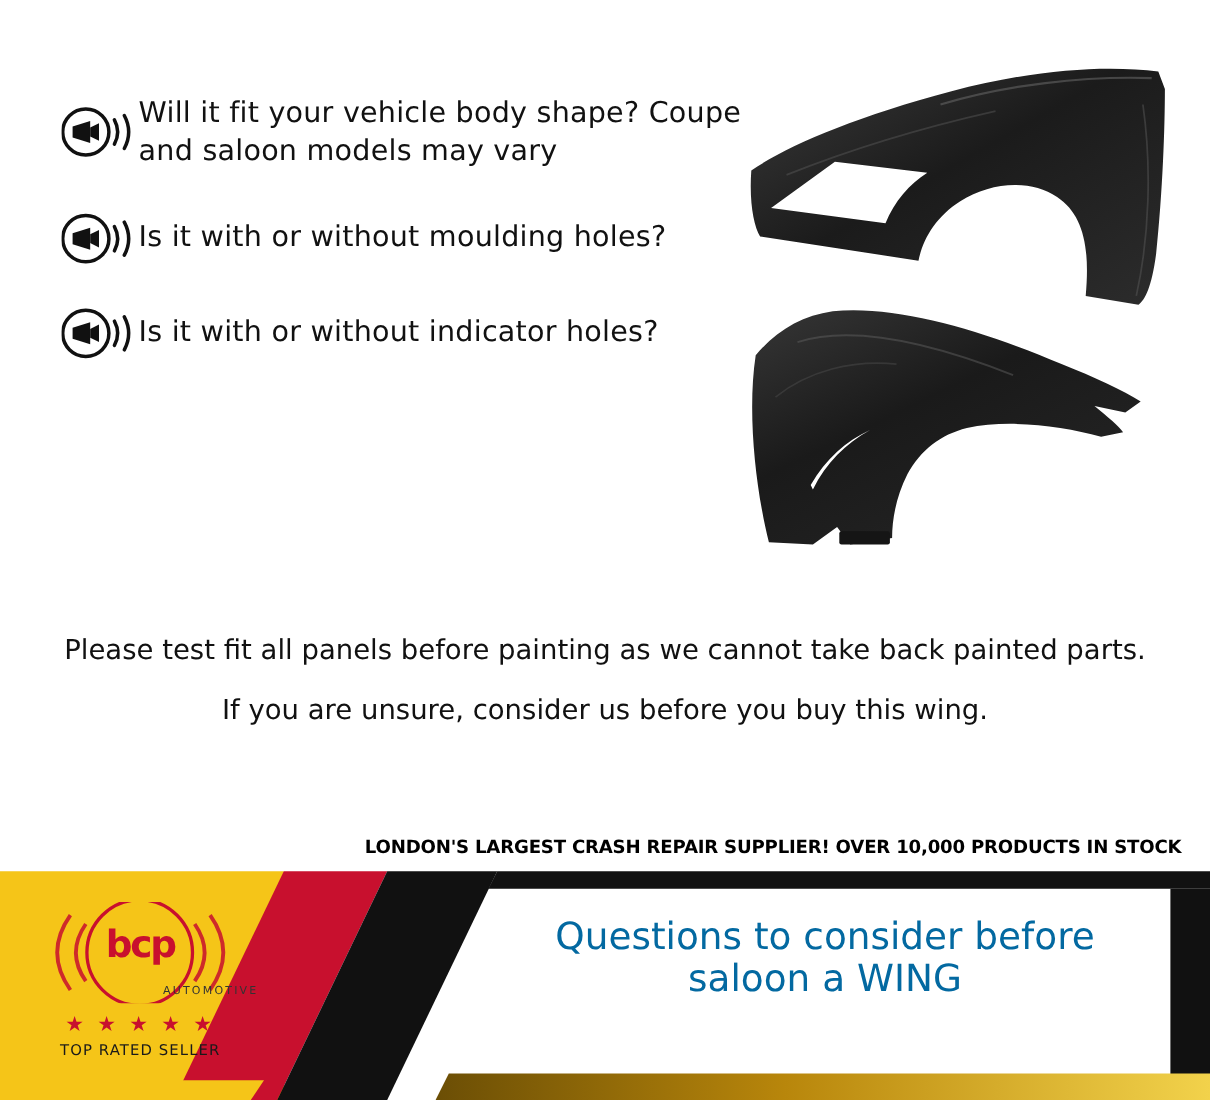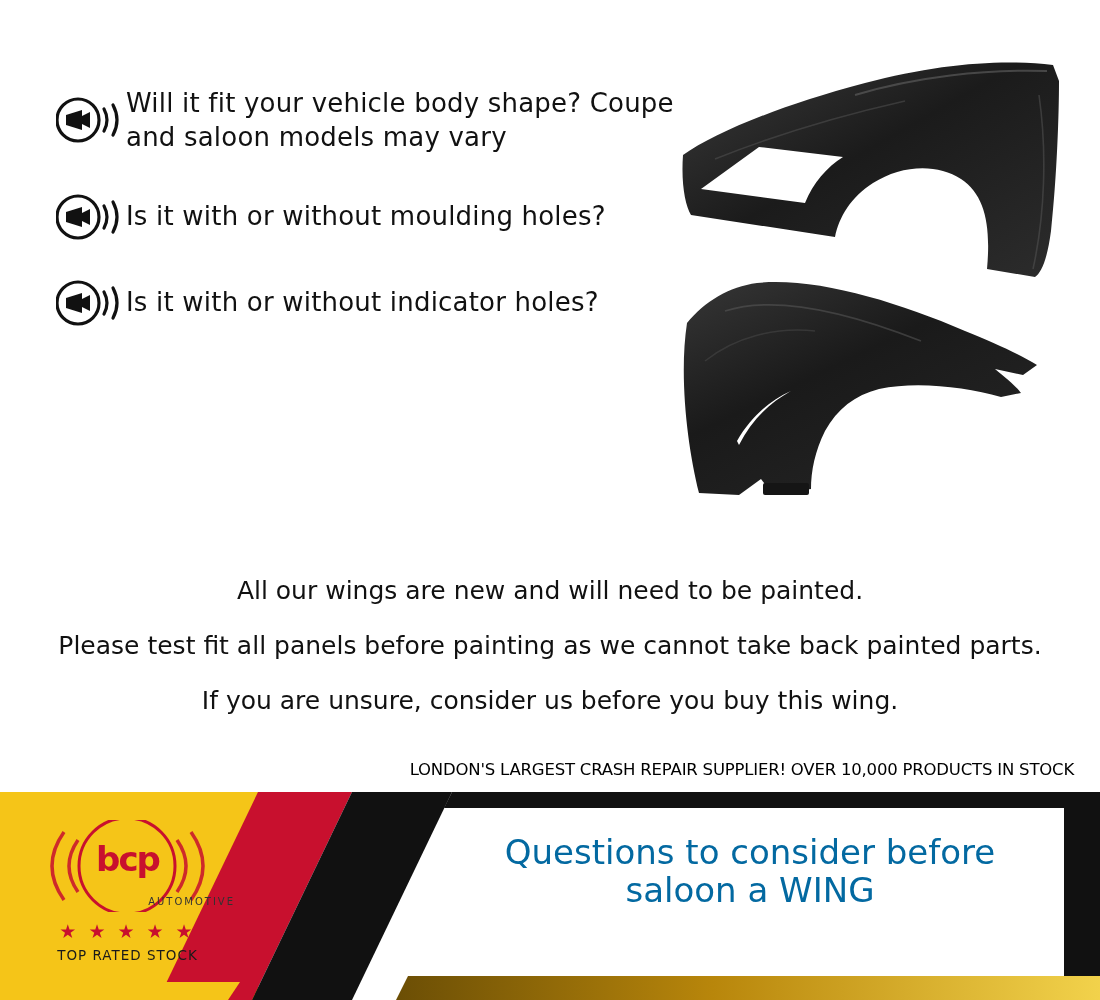--- a/index.html
+++ b/index.html
@@ -77,21 +77,21 @@
     line-height: 1.28;
     margin-bottom: 23px;
   }
 
   
   .strip-text {
     position: absolute;
     right: 26px;
     top: 760px;
     font-family: "DejaVu Sans", sans-serif;
-    font-weight: normal;
+    font-weight: bold;
     font-size: 16.5px;
     letter-spacing: -0.2px;
     color: #000000;
     white-space: nowrap;
   }
   .strip-rule {
     position: absolute;
     left: 385px;
     top: 790px;
     width: 700px;
@@ -248,21 +248,20 @@
                C150 186 146 206 146 224 L108 230 L96 214 L74 230 L34 228
                C22 180 14 110 22 58 Z
                M72 176 C86 152 104 136 126 126 C104 138 86 156 74 180 Z" fill="url(#gBot)" fill-rule="evenodd"></path>
       <path d="M60 46 C110 30 180 46 256 76" fill="none" stroke="#5e5e5e" stroke-width="1.8" opacity="0.5"></path>
       <path d="M40 96 C70 72 110 62 150 66" fill="none" stroke="#545454" stroke-width="1.5" opacity="0.4"></path>
       <rect x="98" y="218" width="46" height="12" rx="2" fill="#151515"></rect>
     </svg>
   </div>
 
   <div class="notes">
-    <div class="note">All our wings are new and will need to be painted.</div>
     <div class="note">Please test fit all panels before painting as we cannot take back painted parts.</div>
     <div class="note">If you are unsure, consider us before you buy this wing.</div>
   </div>
 
   <div class="strip-text">LONDON'S LARGEST CRASH REPAIR SUPPLIER! OVER 10,000 PRODUCTS IN STOCK</div>
   <div class="strip-rule"></div>
 
   <div class="bottom">
     <svg width="1100" height="214" viewBox="0 0 1100 214">
       <defs>
@@ -304,16 +303,16 @@
           <path d="M44 12 Q20 46 44 80"></path>
           <path d="M157 20 Q175 46 157 72"></path>
           <path d="M171 12 Q195 46 171 80"></path>
         </g>
         <circle cx="107" cy="46" r="48" fill="none" stroke="#c8102e" stroke-width="3"></circle>
       </svg>
       <div class="logo-word" style="position:absolute;left:0;top:22px;width:215px;">bcp</div>
       <div class="logo-sub" style="position:absolute;left:0;top:74px;width:215px;">AUTOMOTIVE</div>
     </div>
     <div class="stars">★ ★ ★ ★ ★</div>
-    <div class="logo-tag">TOP RATED STOCK</div>
+    <div class="logo-tag">TOP RATED SELLER</div>
   </div>
 
 </div>
 
 </body></html>

